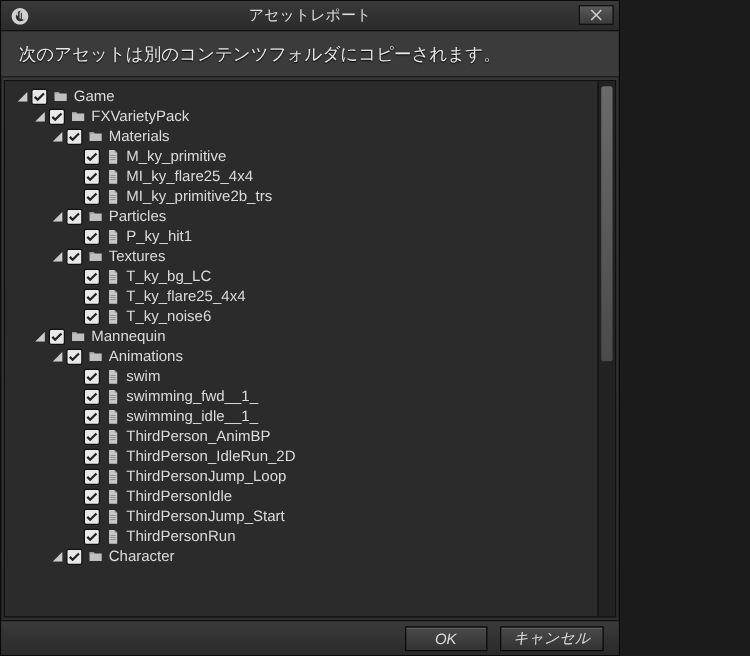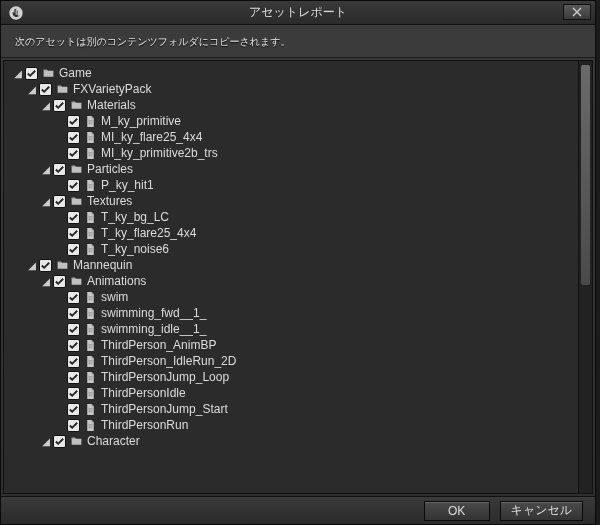--- a/index.html
+++ b/index.html
@@ -1,38 +1,38 @@
 <!DOCTYPE html>
 <html><head>
 <meta charset="utf-8">
 <style>
   * { box-sizing: border-box; font-family: "Yu Gothic", "Meiryo", sans-serif; }
   html, body { margin:0; padding:0; width:600px; height:525px; background:#1b1b1b; overflow:hidden; }
   .window {
-    width:596px; height:525px;
+    width:496px; height:525px;
     background: linear-gradient(#3a3a3a,#2e2e2e);
     border:1px solid #0a0a0a;
     display:flex; flex-direction:column;
     box-shadow: inset 0 1px 0 #555;
   }
   .titlebar {
     height:24px; background: linear-gradient(#3a3a3a,#2a2a2a);
     display:flex; align-items:center; position:relative;
     border-bottom:1px solid #111;
   }
   .titlebar .logo { width:22px; height:22px; margin-left:4px; display:flex; align-items:center; justify-content:center; }
   .titlebar .title { position:absolute; left:0; right:0; text-align:center; color:#ddd; font-size:12px; pointer-events:none; }
   .titlebar .close {
     position:absolute; right:4px; top:3px; width:28px; height:16px;
     background:linear-gradient(#5a5a5a,#3a3a3a); border:1px solid #111;
     display:flex; align-items:center; justify-content:center; color:#ccc; font-size:11px;
     cursor:pointer;
   }
   .info {
-    padding:10px 14px 8px 14px; color:#e8e8e8; font-size:10px;
+    padding:10px 14px 8px 14px; color:#e8e8e8; font-size:14px;
     background:#3b3b3b;
     border-bottom:1px solid #1a1a1a;
     text-shadow:0 1px 1px #000;
   }
   .body {
     flex:1; display:flex; background:#2b2b2b; border:1px solid #111; margin:2px; overflow:hidden;
   }
   .tree {
     flex:1; overflow:auto; background:#2b2b2b; padding:4px 2px 4px 2px;
     scrollbar-width:thin; scrollbar-color:#555 #2b2b2b;
@@ -66,20 +66,21 @@
   .label { color:#dcdcdc; }
   .footer {
     height:28px; background:linear-gradient(#3a3a3a,#2a2a2a);
     border-top:1px solid #111; display:flex; justify-content:flex-end; align-items:center; gap:10px; padding-right:12px;
   }
   .btn {
     min-width:66px; height:20px; background:linear-gradient(#4a4a4a,#333);
     border:1px solid #0a0a0a; color:#ddd; font-size:12px; display:flex;
     align-items:center; justify-content:center; cursor:pointer; padding:0 10px;
     box-shadow:inset 0 1px 0 rgba(255,255,255,.15);
+    font-style:italic;
   }
   ::-webkit-scrollbar { width:0; height:0; }
 </style>
 </head>
 <body>
 
 <div class="window">
   <div class="titlebar">
     <div class="logo">
       <svg viewBox="0 0 24 24" width="16" height="16">

